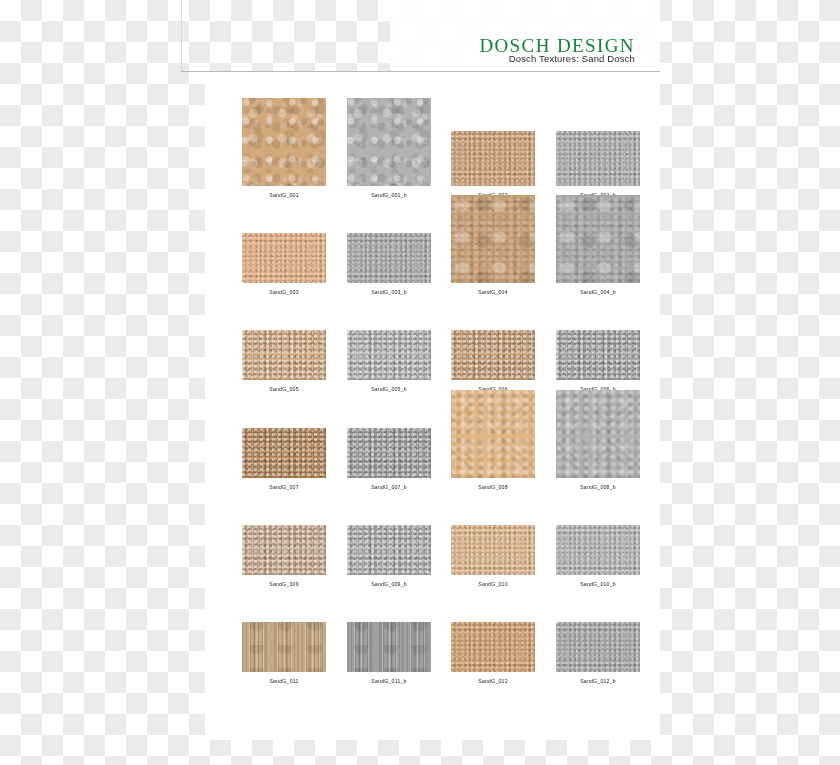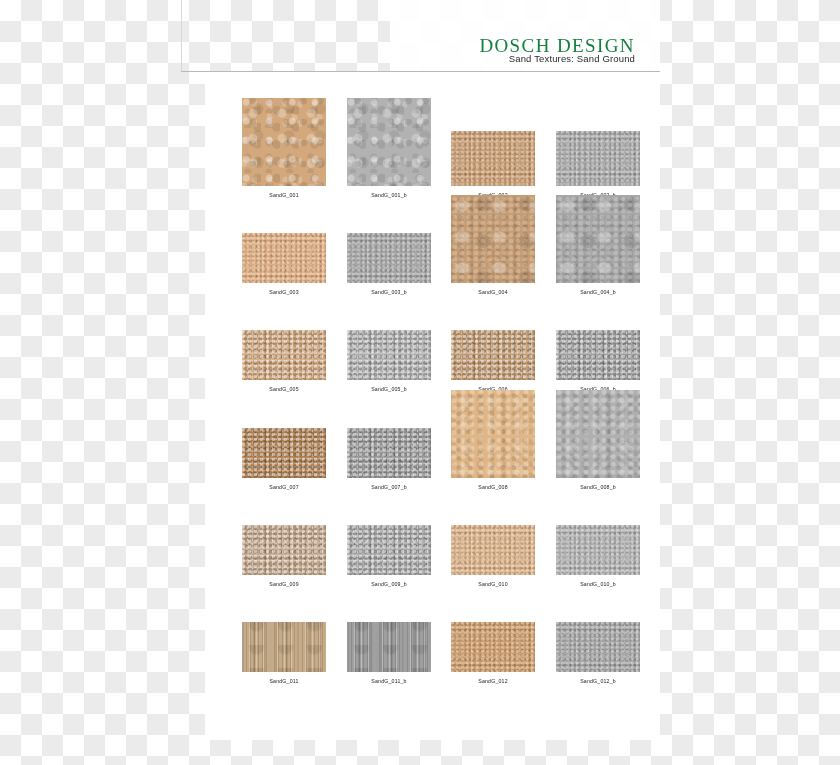--- a/index.html
+++ b/index.html
@@ -263,14 +263,14 @@
       </div>
     </div>
 </div>
 
 <div id="leftedge"></div>
 <div id="rule"></div>
 
 <div id="header">
   <div id="header-white"></div>
   <div id="logo">DOSCH DESIGN</div>
-  <div id="subtitle">Sand Textures: Sand Ground</div>
+  <div id="subtitle">Dosch Textures: Sand Dosch</div>
 </div>
 
 </body></html>

